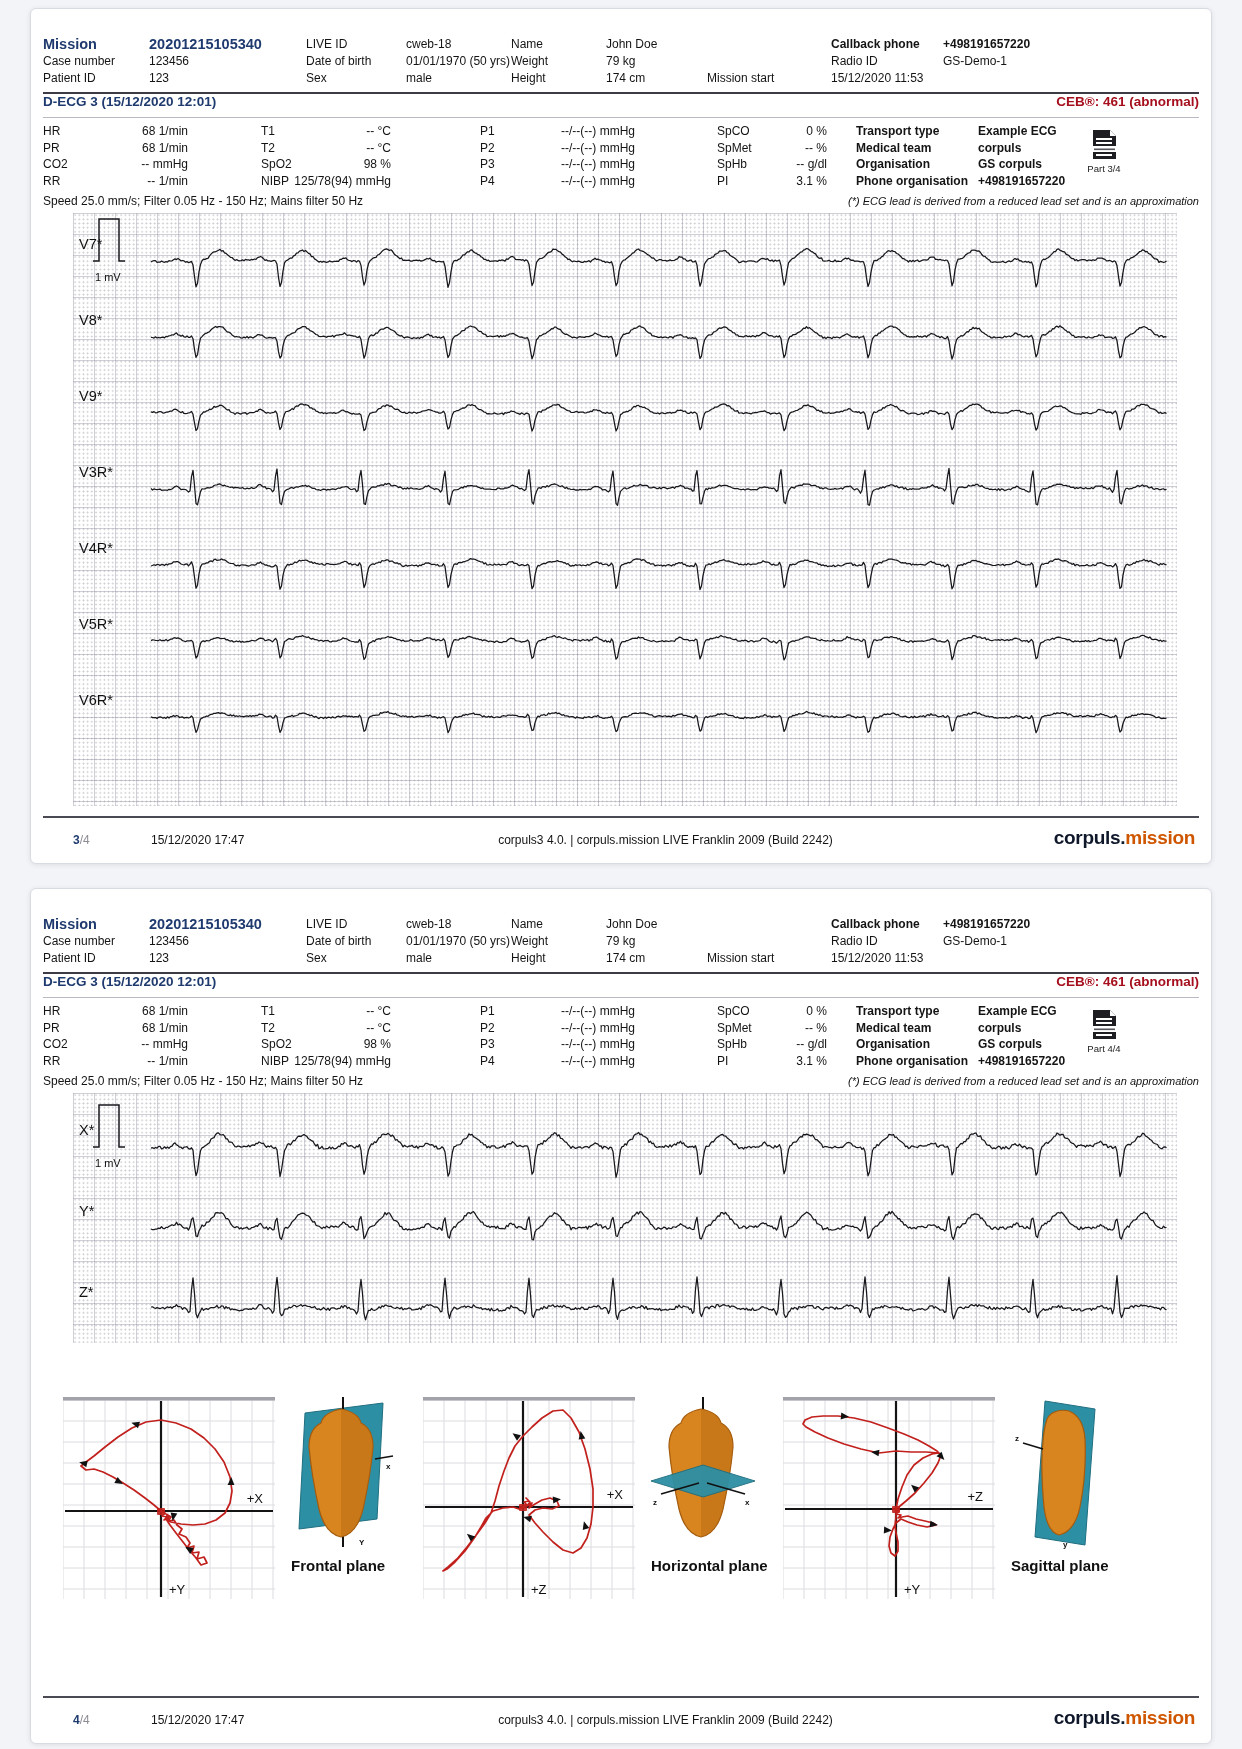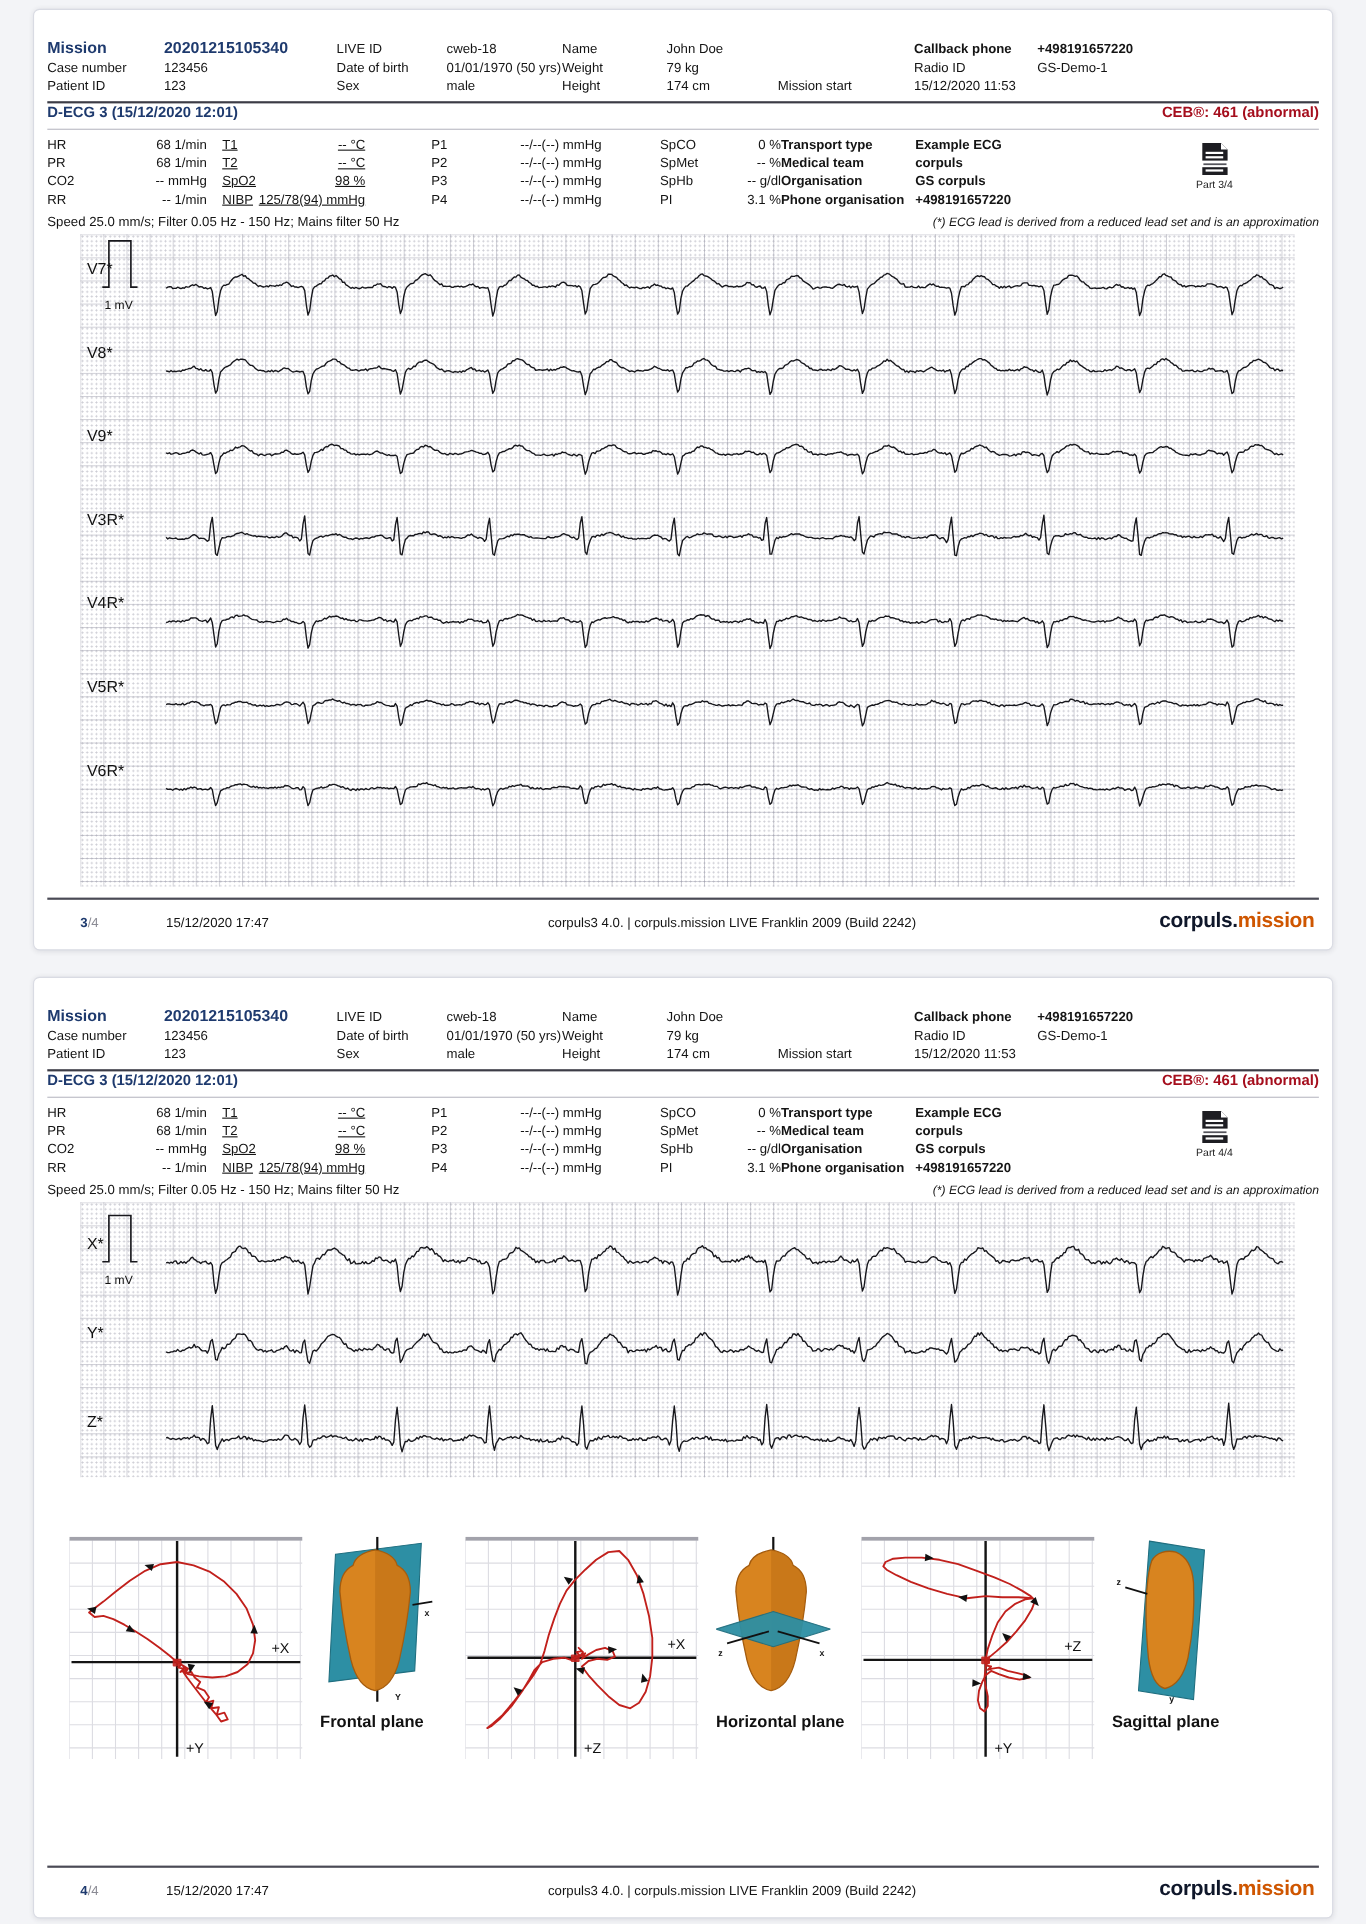--- a/index.html
+++ b/index.html
@@ -16,24 +16,24 @@
   .hc.bold{font-weight:bold;}
   .rule-dark{height:2px;background:#3c3c46;margin-top:6px;}
   .decg-row{display:flex;justify-content:space-between;align-items:flex-start;height:23px;}
   .decg-title{font-weight:bold;font-size:13.5px;color:#1e3a6e;}
   .ceb{font-weight:bold;font-size:13.5px;color:#a50e1d;}
   .rule-thin{height:1px;background:#b9b9c2;}
 
   
   .vitals-wrap{position:relative;margin-top:5px;}
   .vitals{font-size:12px;}
-  .v-row{display:flex;height:16.5px;align-items:center;white-space:nowrap;}
+  .v-row{display:flex;height:16.5px;align-items:center;white-space:nowrap;gap:29px;}
   .v-pair{display:flex;justify-content:space-between;}
   .vp0{width:145px;}
-  .vp1{width:130px;margin-left:14px;text-decoration:underline;}
+  .vp1{width:130px;margin-left:44px;}
   .vp2{width:155px;margin-left:60px;}
   .vp3{width:110px;margin-left:53px;}
   .vp4{justify-content:flex-end;font-weight:bold;}
   .vp4 .v-label{display:inline-block;width:122px;}
   .part-badge{position:absolute;right:72px;top:6px;width:46px;text-align:center;}
   .part-badge svg{display:block;margin:0 auto;}
   .part-label{font-size:9.5px;margin-top:3px;color:#222;}
 
   
   .speed-row{display:flex;justify-content:space-between;align-items:baseline;margin-top:5px;font-size:12px;}

